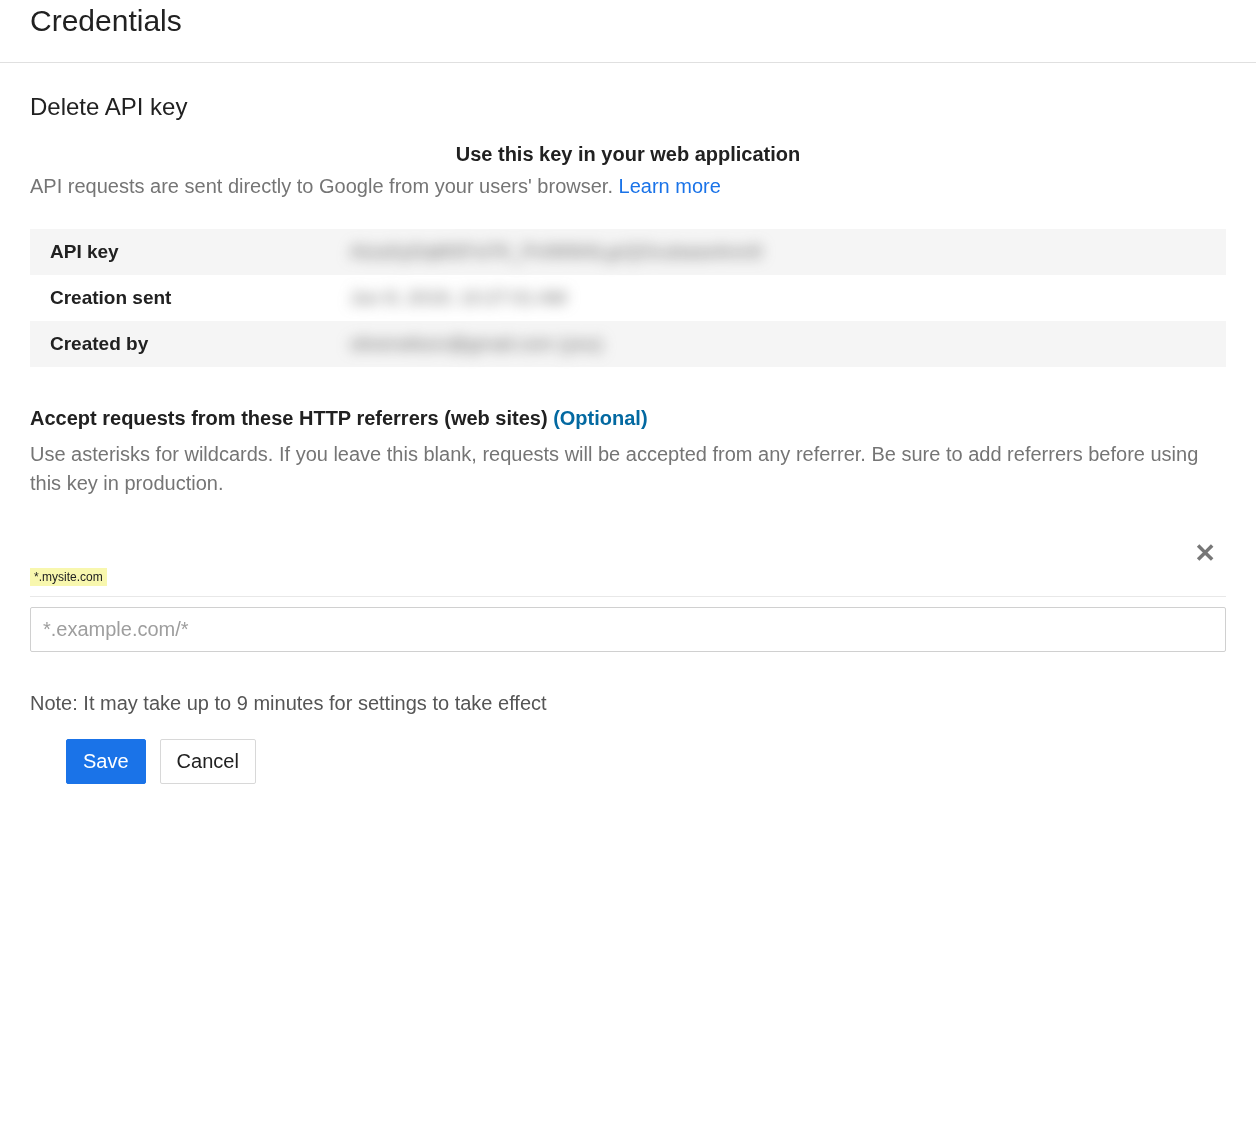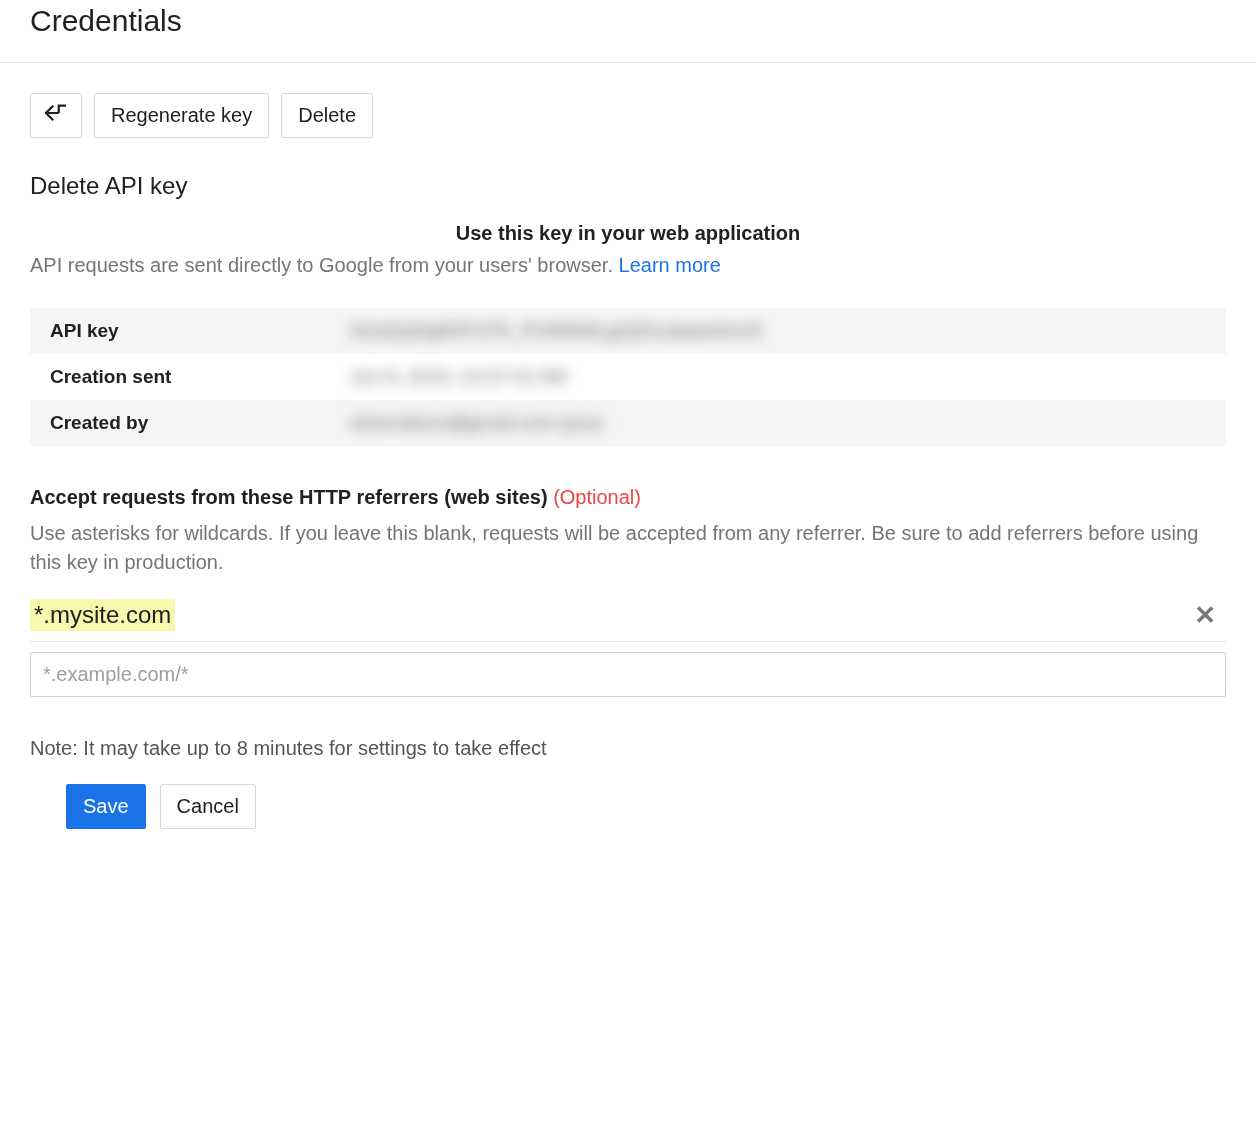--- a/index.html
+++ b/index.html
@@ -89,22 +89,22 @@
       color: #666;
       user-select: none;
     }
     .field-label {
       font-size: 20px;
       font-weight: 700;
       display: block;
       margin-bottom: 10px;
     }
     .optional {
-      color: #ef4444;
-      font-weight: 400;
+      color: #0369a1;
+      font-weight: 700;
     }
     .text-input {
       width: 100%;
       border: 1px solid #d0d0d0;
       font-size: 20px;
       padding: 10px 12px;
       border-radius: 2px;
     }
     .text-input::placeholder {
       color: #9e9e9e;
@@ -116,21 +116,22 @@
       display: flex;
       align-items: center;
       justify-content: space-between;
       padding: 10px 2px 10px 0;
       border-bottom: 1px solid #e8e8e8;
       margin-bottom: 10px;
     }
     .highlight {
       background: #f8f7ae;
       padding: 2px 4px;
-      font-size: 24px;
+      font-size: 12px;
+      margin-top: 48px;
     }
     .close-x {
       color: #777;
       font-size: 26px;
       line-height: 1;
       cursor: pointer;
       padding: 0 8px;
       font-weight: bold;
     }
     .note {
@@ -148,31 +149,20 @@
       height: 18px;
     }
   </style>
 </head>
 <body>
 
 <div class="page-title">Credentials</div>
 
 <div class="content">
 
-  <div class="top-actions">
-    <button class="btn icon-only">
-      <span>
-        <svg class="back-arrow-svg" viewBox="0 0 24 18">
-            <path d="M9 1 L1 9 L9 17 M1 9 H15 M15 9 V1 H23" fill="none" stroke="#212121" stroke-width="2.4" stroke-linecap="butt" stroke-linejoin="miter"></path>
-          </svg>
-      </span>
-    </button>
-    <button class="btn">Regenerate key</button>
-    <button class="btn">Delete</button>
-  </div>
 
   <h2 class="section-heading">Delete API key</h2>
 
   <p class="sub-heading">Use this key in your web application</p>
   <p class="helper-text">
     <span>API requests are sent directly to Google from your users' browser.</span>
     <a href="#">Learn more</a>
   </p>
 
   <table class="info-table">
@@ -201,20 +191,20 @@
     <p class="helper-text" style="margin-bottom:12px;">Use asterisks for wildcards. If you leave this blank, requests will be accepted from any referrer. Be sure to add referrers before using this key in production.</p>
 
     <div class="referrer-row">
       <span class="highlight">*.mysite.com</span>
       <span class="close-x">✕</span>
     </div>
 
     <input type="text" class="text-input" placeholder="*.example.com/*" style="">
   </div>
 
-  <p class="note">Note: It may take up to 8 minutes for settings to take effect</p>
+  <p class="note">Note: It may take up to 9 minutes for settings to take effect</p>
 
   <div class="bottom-actions">
     <button class="btn primary">Save</button>
     <button class="btn">Cancel</button>
   </div>
 
 </div>
 
 </body></html>

